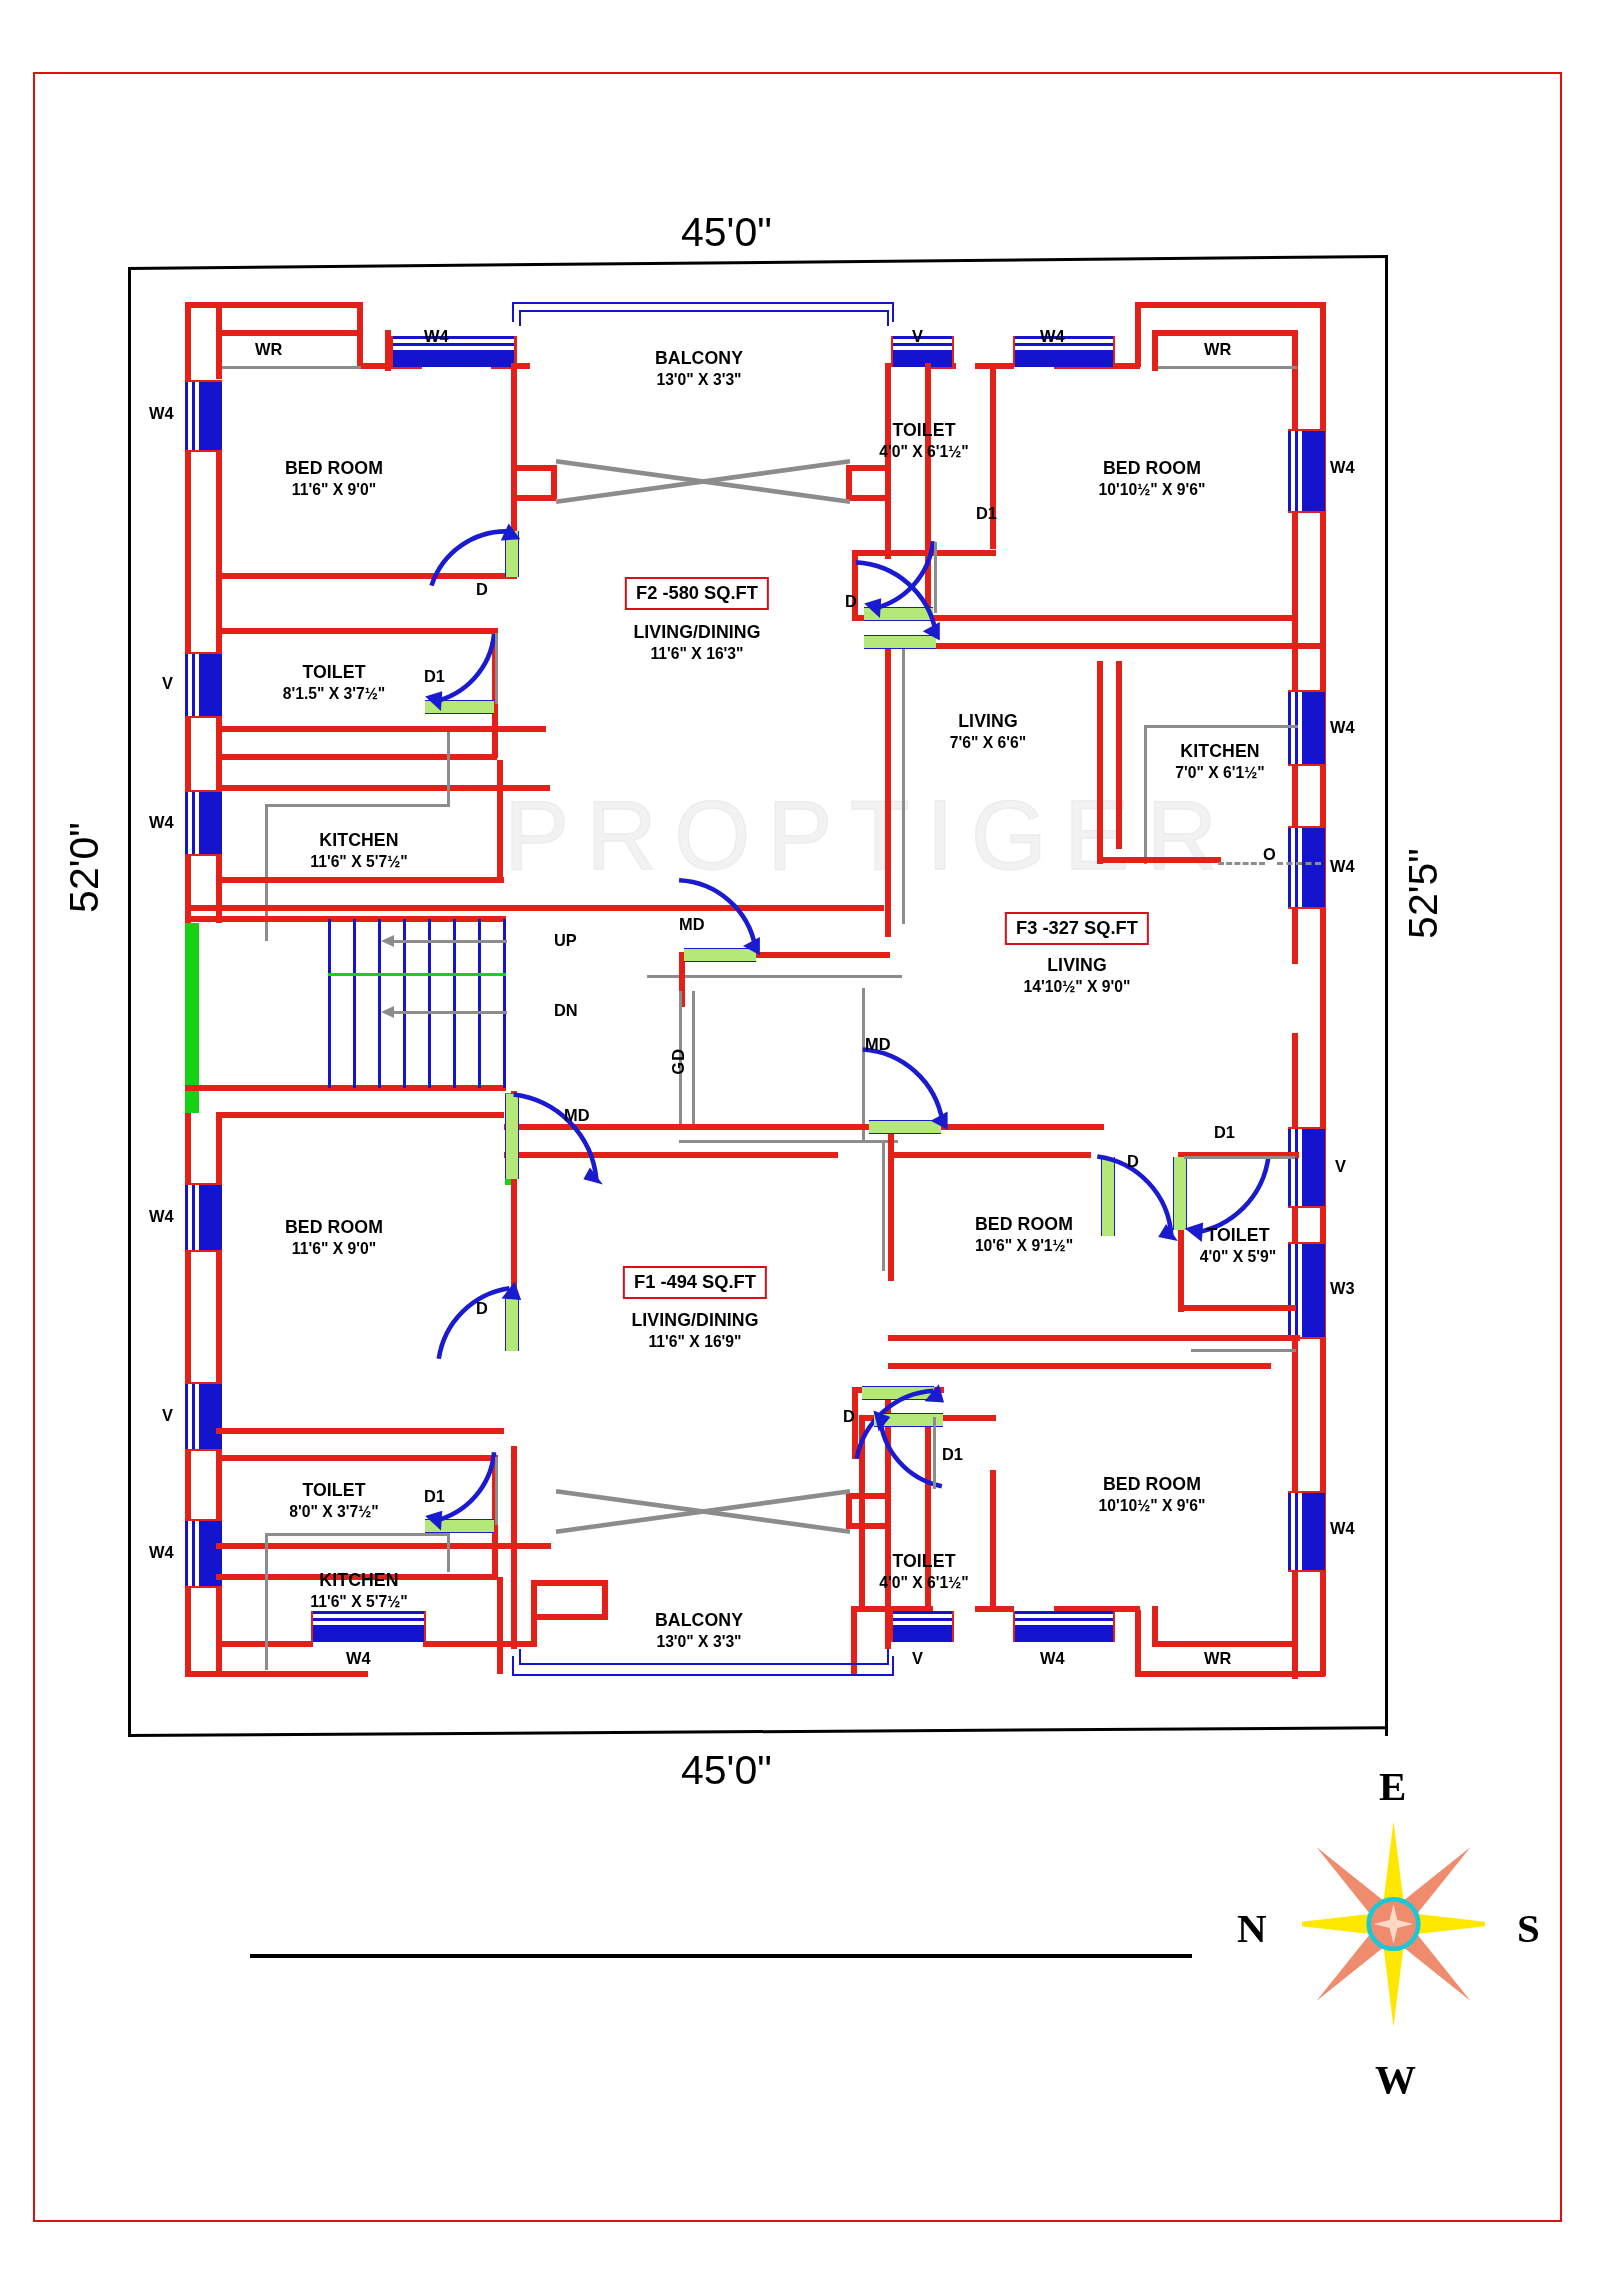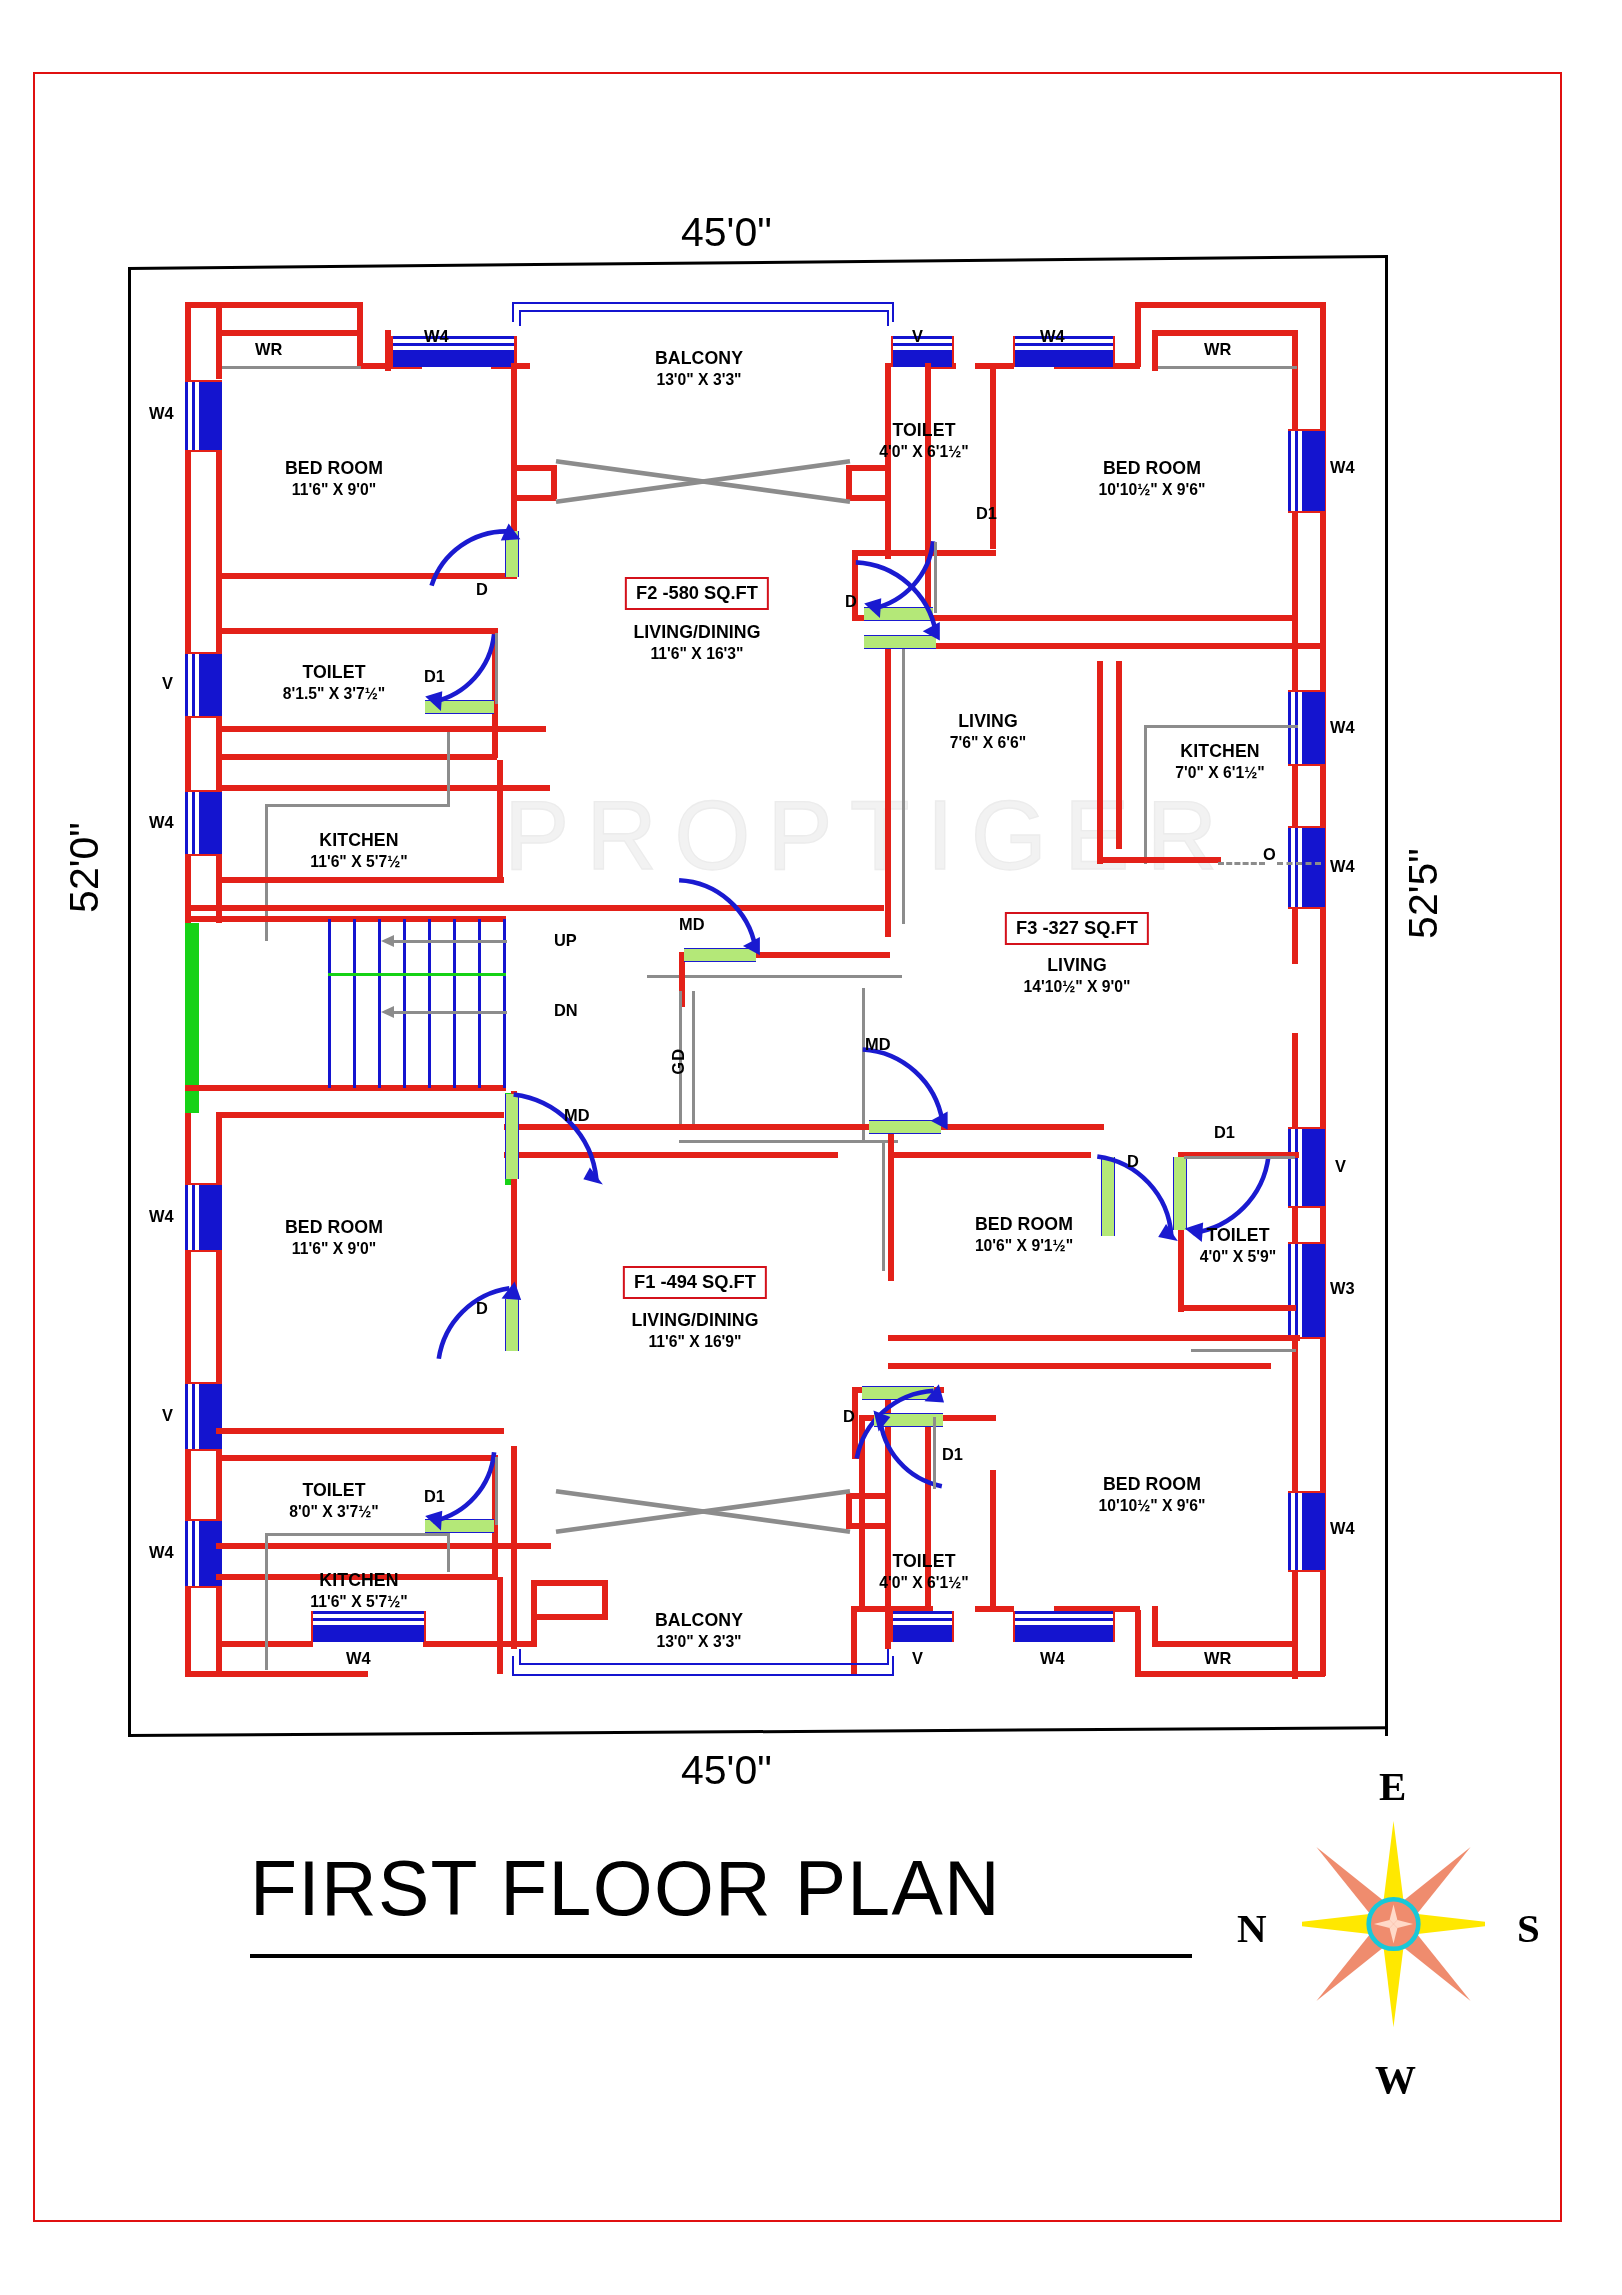--- a/index.html
+++ b/index.html
@@ -485,21 +485,20 @@
   </div>
   <div class="roomblock" style="left:1152px;top:1474px;">
     <div class="rname">BED ROOM</div>
     <div class="rdim">10'10½" X 9'6"</div>
   </div>
   <div class="roomblock" style="left:699px;top:1610px;">
     <div class="rname">BALCONY</div>
     <div class="rdim">13'0" X 3'3"</div>
   </div>
 
-  <div class="title" style="left:250px;top:1844px;">FIRST FLOOR PLAN</div>
   <div class="titlerule" style="left:250px;top:1954px;width:942px;"></div>
 
   <div class="compass" style="left:1302px;top:1793px;width:183px;height:262px;">
     <svg width="183" height="262" viewBox="0 0 280 400">
       <g transform="translate(140,200)">
 
         <g fill="#ef8c6e">
           <polygon points="0,0 -18,-18 -112,-112 -18,-18"></polygon>
           <polygon points="-118,-118 -8,-30 -30,-8"></polygon>
           <polygon points="118,-118 30,-8 8,-30"></polygon>

